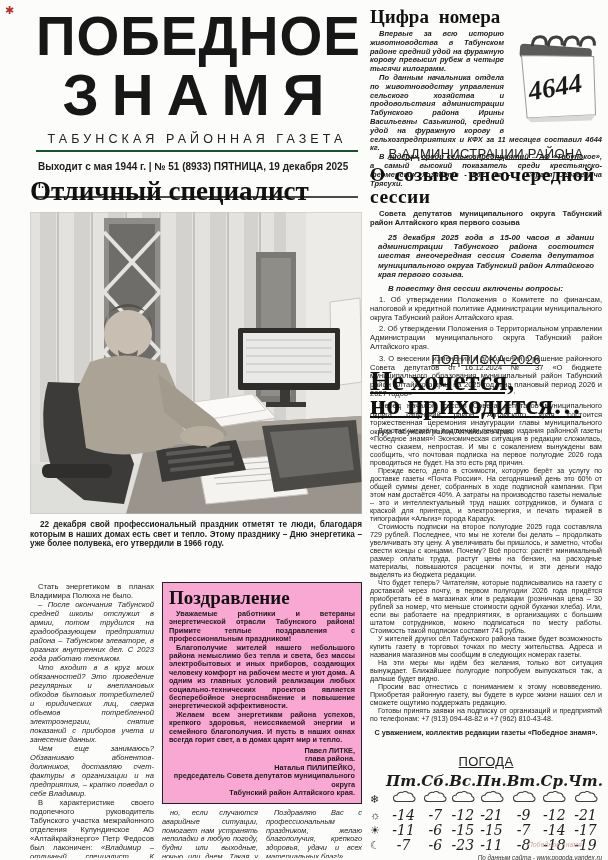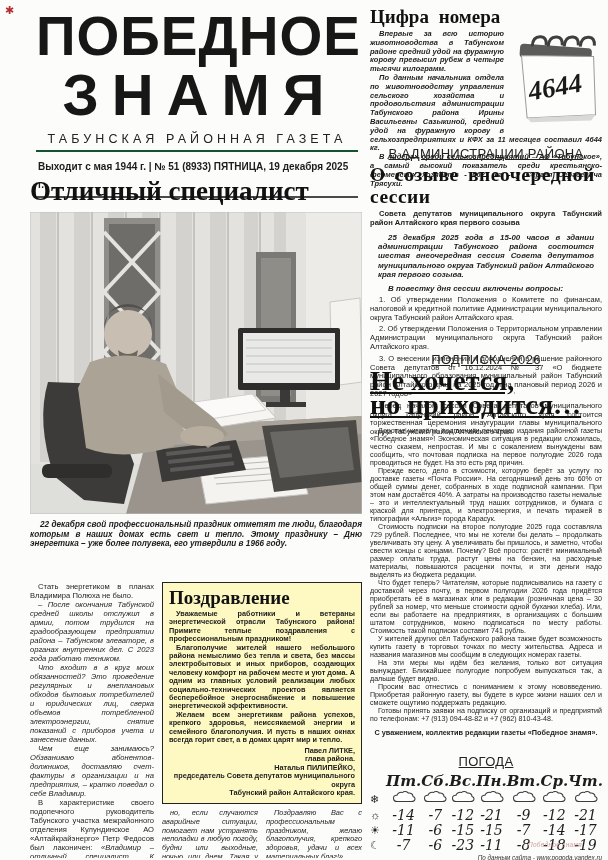--- a/index.html
+++ b/index.html
@@ -23,27 +23,27 @@
 
   
   .label{font-size:13px;text-decoration:underline;letter-spacing:.3px;color:#222;text-align:center;}
   .serifhead{font-family:"Liberation Serif",serif;font-weight:bold;color:#111;}
 
   
   .story-headline{position:absolute;left:30px;top:176px;width:332px;font-size:27px;line-height:30px;}
   .photo{position:absolute;left:30px;top:212px;width:332px;height:302px;background:#d8d8d5;}
   .photo svg{display:block;}
   .leads{position:absolute;left:30px;top:520px;width:332px;display:flex;gap:14px;}
-  .lead{flex:1;font-style:italic;font-weight:bold;font-size:8.2px;line-height:9.7px;
+  .lead{flex:1;font-weight:bold;font-size:8.2px;line-height:9.7px;
         text-align:justify;text-indent:10px;}
   .bottom-row{position:absolute;left:30px;top:582px;width:332px;height:276px;display:flex;gap:8px;overflow:hidden;}
   .colA{width:124px;font-size:7.6px;line-height:9px;text-align:justify;}
   .colA p{margin:0;text-indent:8px;}
   .colB{flex:1;display:flex;flex-direction:column;}
-  .box{border:1.2px solid #222;padding:4px 6px 5px;background:#fef9c3;}
+  .box{border:1.2px solid #222;padding:4px 6px 5px;background:#f9a8d4;}
   .box-title{font-size:19px;line-height:21px;margin-bottom:2px;}
   .box p{margin:0;font-weight:bold;font-size:7.3px;line-height:8.4px;text-align:justify;text-indent:7px;}
   .sigs{font-weight:bold;font-size:7.3px;line-height:8.6px;text-align:right;margin-top:2px;}
   .subcols{display:flex;gap:8px;margin-top:5px;flex:1;overflow:hidden;}
   .subcol{flex:1;font-style:italic;font-size:7.4px;line-height:8.8px;text-align:justify;}
   .subcol p{margin:0;text-indent:8px;}
   .it{font-style:italic;}
 
   
   .digit-sec{position:absolute;left:370px;top:6px;width:232px;}

